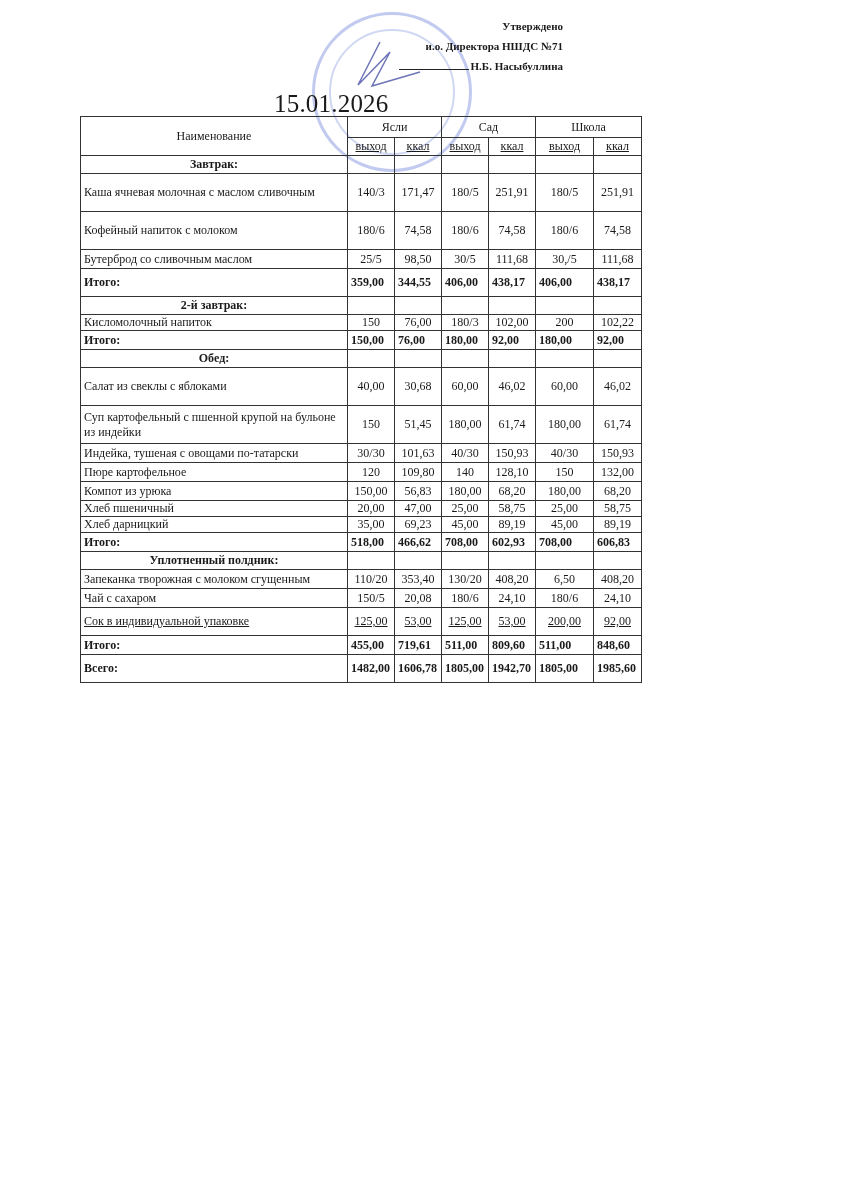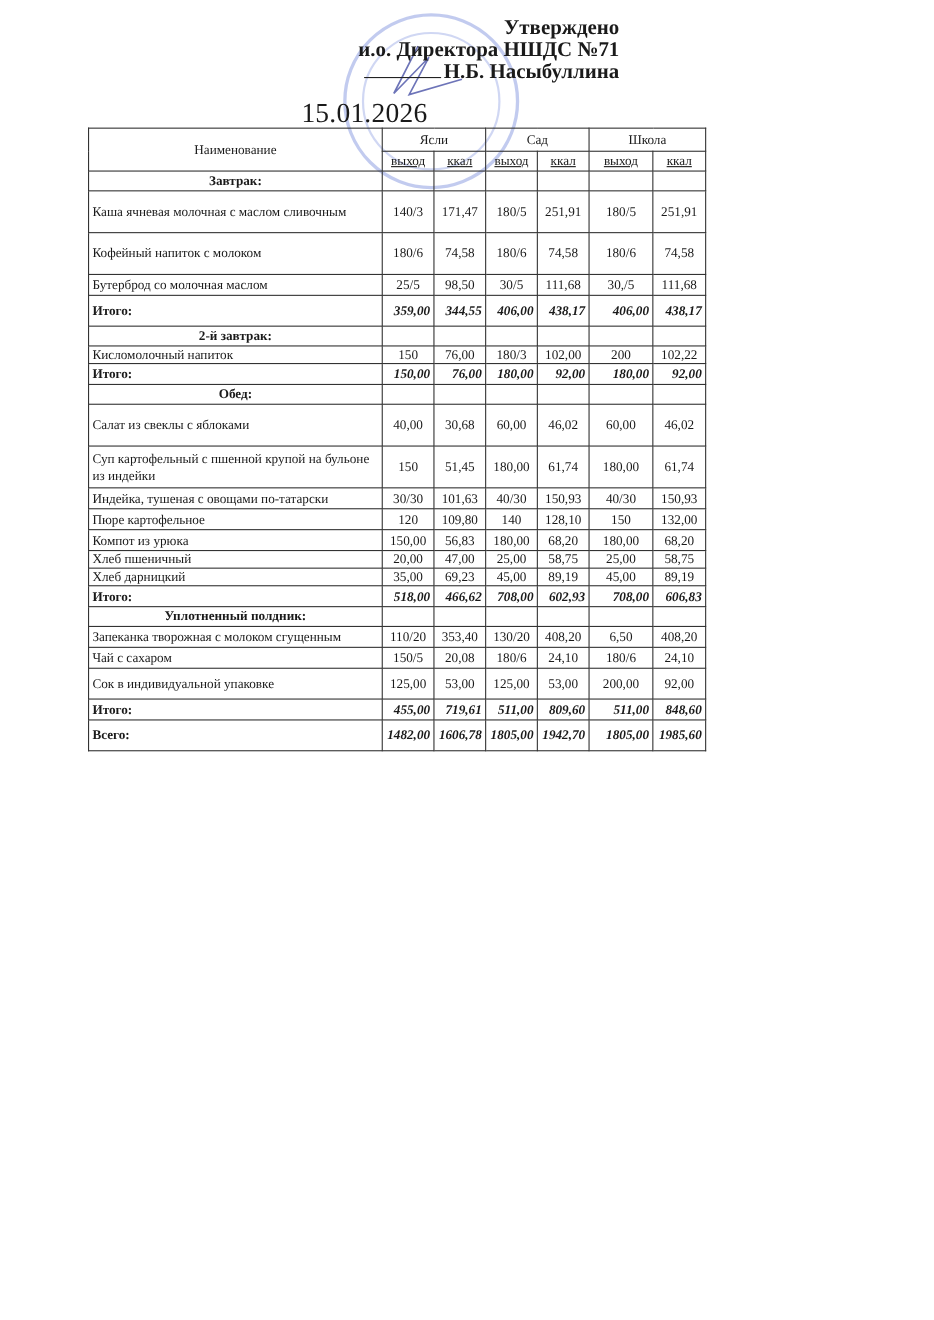--- a/index.html
+++ b/index.html
@@ -1,30 +1,30 @@
 <!DOCTYPE html>
 <html><head>
 <meta charset="utf-8">
 <style>
   html, body { margin: 0; padding: 0; background: #ffffff; }
   body { width: 849px; height: 1200px; position: relative; overflow: hidden; font-family: "Liberation Serif", "DejaVu Serif", serif; color: #1a1a1a; }
-  .approval { position: absolute; right: 286px; top: 16px; text-align: right; font-weight: bold; font-size: 19px; line-height: 20px; }
+  .approval { position: absolute; right: 286px; top: 16px; text-align: right; font-weight: bold; font-size: 11px; line-height: 20px; }
   .approval .sig-line { display: inline-block; width: 70px; border-bottom: 1px solid #222; margin-right: 2px; vertical-align: baseline; }
   .date { position: absolute; left: 274px; top: 90px; font-size: 25px; letter-spacing: 0.2px; }
   .stamp { position: absolute; left: 312px; top: 12px; width: 160px; height: 160px; border-radius: 50%; border: 3px solid rgba(120,140,220,0.45); box-sizing: border-box; pointer-events: none; }
   .stamp::after { content: ""; position: absolute; left: 14px; top: 14px; right: 14px; bottom: 14px; border-radius: 50%; border: 2px solid rgba(120,140,220,0.35); }
   .signature { position: absolute; left: 350px; top: 40px; pointer-events: none; }
   table.menu { position: absolute; left: 80px; top: 116px; border-collapse: collapse; table-layout: fixed; font-size: 12px; padding-left: 36px; }
   table.menu td, table.menu th { border: 1px solid #333; padding: 0 3px; font-weight: normal; }
   .col-name { width: 267px; }
   .col-n { width: 47px; }
   td.num { text-align: center; }
   tr.sec td.secname { text-align: center; font-weight: bold; }
   tr.total td { font-weight: bold; }
-  tr.total td.num { text-align: right; font-style: italic; }
+  tr.total td.num { text-align: left; }
   th.hdr-name { height: 38px; }
   .sub th { height: 17px; text-decoration: underline; }
 </style>
 </head>
 <body>
 
 <div class="stamp"></div>
 <svg class="signature" width="80" height="50" viewBox="0 0 80 50">
   <path d="M30 2 L8 45 L40 12 L22 46 L70 32" fill="none" stroke="rgba(60,70,160,0.75)" stroke-width="1.5"></path>
 </svg>
@@ -85,21 +85,21 @@
       <tr style="height: 38px;">
         <td>Кофейный напиток с молоком</td>
         <td class="num">180/6</td>
         <td class="num">74,58</td>
         <td class="num">180/6</td>
         <td class="num">74,58</td>
         <td class="num">180/6</td>
         <td class="num">74,58</td>
       </tr>
       <tr style="height: 19px;">
-        <td>Бутерброд со молочная маслом</td>
+        <td>Бутерброд со сливочным маслом</td>
         <td class="num">25/5</td>
         <td class="num">98,50</td>
         <td class="num">30/5</td>
         <td class="num">111,68</td>
         <td class="num">30,/5</td>
         <td class="num">111,68</td>
       </tr>
       <tr class="total" style="height: 28px;">
         <td>Итого:</td>
         <td class="num">359,00</td>
@@ -237,21 +237,21 @@
       </tr>
       <tr style="height: 19px;">
         <td>Чай с сахаром</td>
         <td class="num">150/5</td>
         <td class="num">20,08</td>
         <td class="num">180/6</td>
         <td class="num">24,10</td>
         <td class="num">180/6</td>
         <td class="num">24,10</td>
       </tr>
-      <tr style="height: 28px;">
+      <tr style="height: 28px; text-decoration: underline;">
         <td>Сок в индивидуальной упаковке</td>
         <td class="num">125,00</td>
         <td class="num">53,00</td>
         <td class="num">125,00</td>
         <td class="num">53,00</td>
         <td class="num">200,00</td>
         <td class="num">92,00</td>
       </tr>
       <tr class="total" style="height: 19px;">
         <td>Итого:</td>

